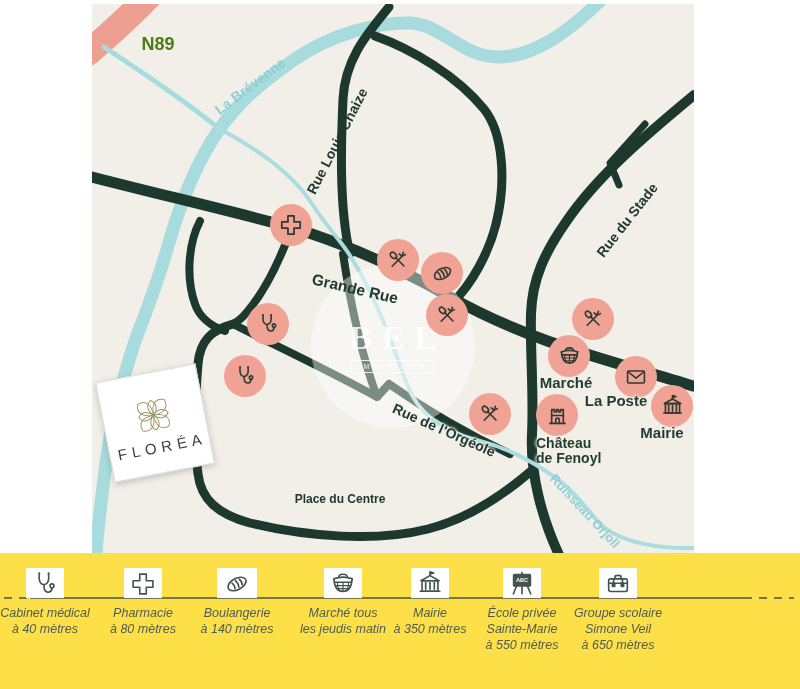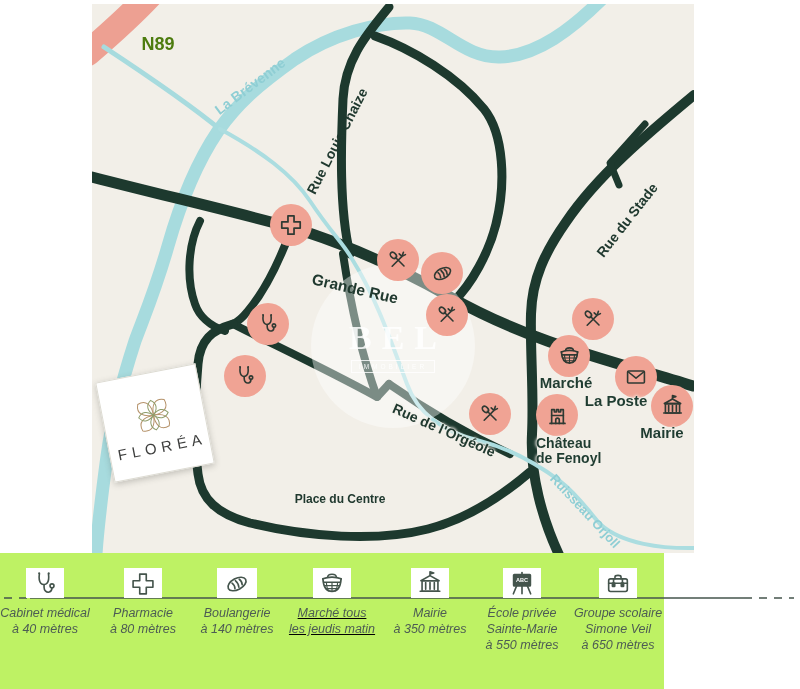--- a/index.html
+++ b/index.html
@@ -26,21 +26,21 @@
   .poi-icon{color:#2f3a33;stroke-width:1.6;}
   .poilabel{position:absolute;z-index:5;color:#1f3c31;font-weight:700;font-size:15px;
        white-space:nowrap;transform:translate(-50%,-50%);}
   .chateau{transform:none;font-size:14px;line-height:15px;}
   .logo{position:absolute;left:12px;top:368px;width:100px;height:100px;background:#fff;
        border:1px solid #dddbd2;box-shadow:0 2px 6px rgba(70,70,60,.28);z-index:6;
        transform:rotate(-11deg);display:flex;flex-direction:column;align-items:center;
        justify-content:center;}
   .logo-name{margin-top:4px;font-size:15px;letter-spacing:5px;padding-left:5px;
        color:#3e3f3e;font-weight:400;}
-  .legend{position:absolute;left:0;top:553px;width:664px;height:136px;background:#bef264;}
+  .legend{position:absolute;left:0;top:553px;width:800px;height:136px;background:#fde047;}
   .legend-line{position:absolute;left:0;top:0;}
   .legend-item{position:absolute;top:15px;width:110px;display:flex;flex-direction:column;
        align-items:center;}
   .legend-ic{height:30px;display:flex;align-items:flex-end;background:#fff;
        padding:0 5px;color:#44544c;stroke-width:1.4;}
   .legend-text{margin-top:7px;text-align:center;font-style:italic;font-size:12.5px;
        line-height:16px;color:#4d5c54;}
   svg .ln{fill:none;stroke:currentColor;stroke-linecap:round;stroke-linejoin:round;}
 </style>
 </head>
@@ -301,21 +301,21 @@
         <svg width="30" height="28">
           <use href="#i-bread"></use>
         </svg>
       </div>
     <div class="legend-text">
         <div>Boulangerie</div>
         <div>à 140 mètres</div>
         <div></div>
       </div>
   </div>
-  <div class="legend-item" style="left:277px;text-decoration:underline;">
+  <div class="legend-item" style="left:288px;">
     <div class="legend-ic">
         <svg width="28" height="28">
           <use href="#i-basket"></use>
         </svg>
       </div>
     <div class="legend-text">
         <div>Marché tous</div>
         <div>les jeudis matin</div>
         <div></div>
       </div>

